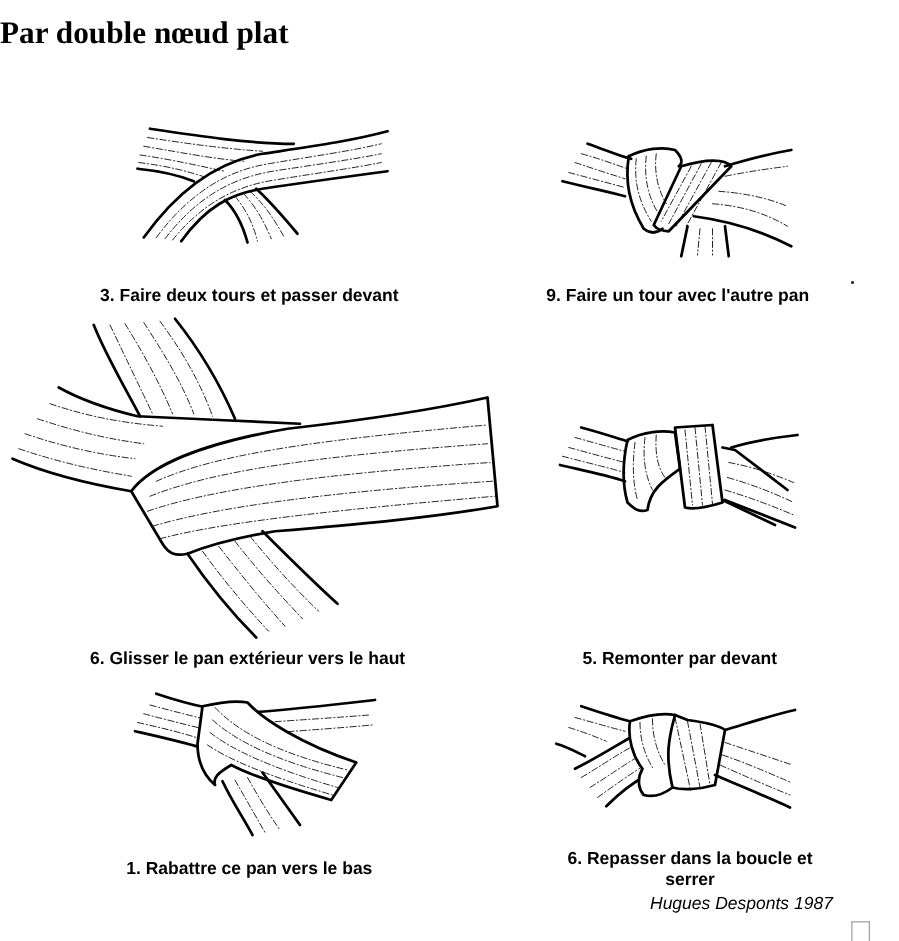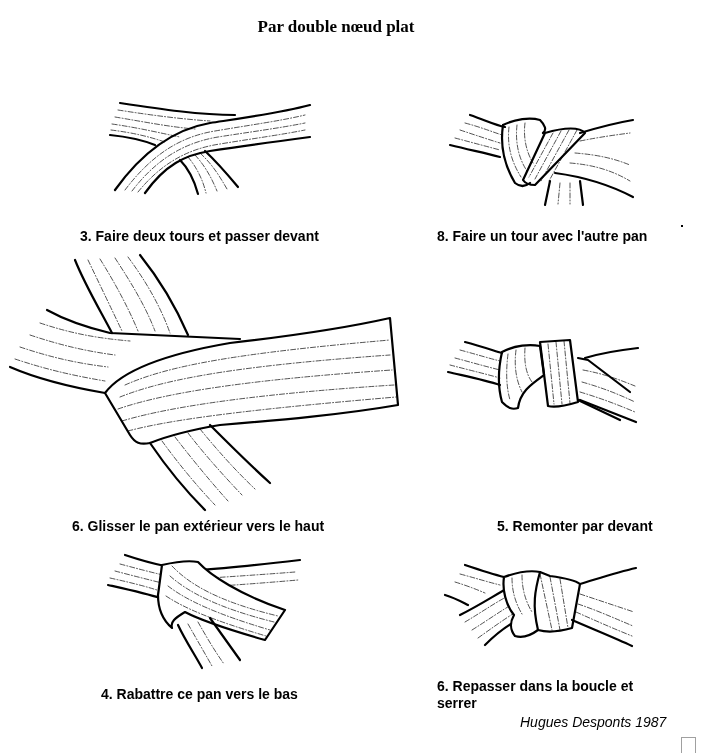--- a/index.html
+++ b/index.html
@@ -13,36 +13,35 @@
       position: relative;
       overflow: hidden;
       font-family: "Liberation Sans", sans-serif;
       color: #000000;
     }
     .title {
       position: absolute;
       left: 0;
       top: 10px;
       width: 672px;
-      text-align: center;
       font-family: "Liberation Serif", serif;
       font-weight: bold;
-      font-size: 17px;
+      font-size: 25px;
       line-height: 34px;
     }
     .caption {
       position: absolute;
       font-weight: bold;
       font-size: 14px;
       line-height: 17px;
       white-space: nowrap;
     }
     .cap-wrap {
       white-space: normal;
-      text-align: left;
+      text-align: center;
     }
     .credit {
       position: absolute;
       left: 520px;
       top: 714px;
       font-style: italic;
       font-size: 14px;
       line-height: 17px;
       white-space: nowrap;
     }
@@ -139,21 +138,21 @@
     <path class="hatch" d="M124 25 L96 76"></path>
     <path class="hatch" d="M132 25 L104 76"></path>
   </g>
   <g>
     <path class="edge" d="M105 76 L100 100"></path>
     <path class="edge" d="M135 76 L138 100"></path>
     <path class="hatch" d="M115 78 L113 99"></path>
     <path class="hatch" d="M125 78 L125 99"></path>
   </g>
 </svg>
-<div class="caption" style="left:437px;top:228px;">8. Faire un tour avec l'autre pan</div>
+<div class="caption" style="left:437px;top:228px;">9. Faire un tour avec l'autre pan</div>
 <div class="stray-dot"></div>
 
 <svg class="illus" style="left:0px;top:255px;" width="400" height="255" viewBox="0 0 400 255">
   <g>
     <path class="edge" d="M75 5 C85 30 100 55 112 78"></path>
     <path class="edge" d="M140 0 C160 25 175 50 188 80"></path>
     <path class="hatch" d="M88 5 C100 30 112 55 122 76"></path>
     <path class="hatch" d="M100 4 C115 28 128 52 138 76"></path>
     <path class="hatch" d="M115 3 C130 26 145 50 155 76"></path>
     <path class="hatch" d="M128 2 C145 25 160 50 170 78"></path>
@@ -210,21 +209,21 @@
     <path class="edge" d="M100 12 L130 10 L138 72 C125 76 115 78 108 76 Z"></path>
     <path class="hatch" d="M108 14 L114 74"></path>
     <path class="hatch" d="M116 12 L122 74"></path>
     <path class="hatch" d="M124 11 L130 73"></path>
   </g>
   <g>
     <path class="edge" d="M138 28 L148 30 L190 62"></path>
     <path class="edge" d="M138 70 L180 90"></path>
   </g>
 </svg>
-<div class="caption" style="left:466px;top:518px;margin-left:31px;">5. Remonter par devant</div>
+<div class="caption" style="left:466px;top:518px;">5. Remonter par devant</div>
 
 <svg class="illus" style="left:100px;top:550px;" width="220" height="120" viewBox="0 0 220 120">
   <g>
     <path class="edge" d="M25 5 C40 10 55 14 65 16"></path>
     <path class="edge" d="M8 35 C30 40 48 44 60 48"></path>
     <path class="hatch" d="M20 14 C35 18 50 22 63 25"></path>
     <path class="hatch" d="M15 21 C30 25 46 29 62 33"></path>
     <path class="hatch" d="M10 28 C28 32 45 36 60 41"></path>
   </g>
   <g>
@@ -239,21 +238,21 @@
     <path class="hatch" d="M68 36 C86 50 116 64 170 80"></path>
     <path class="hatch" d="M66 46 C84 58 112 70 166 86"></path>
   </g>
   <g>
     <path class="edge" d="M78 75 C85 90 95 105 102 118"></path>
     <path class="edge" d="M110 68 C120 82 130 96 140 110"></path>
     <path class="hatch" d="M88 74 C96 88 104 102 112 116"></path>
     <path class="hatch" d="M98 72 C106 86 114 100 124 114"></path>
   </g>
 </svg>
-<div class="caption" style="left:101px;top:686px;">4. Rabattre ce pan vers le bas</div>
+<div class="caption" style="left:101px;top:686px;">1. Rabattre ce pan vers le bas</div>
 
 <svg class="illus" style="left:440px;top:560px;" width="200" height="110" viewBox="0 0 200 110">
   <g>
     <path class="edge" d="M25 5 C40 10 52 14 64 17"></path>
     <path class="edge" d="M5 35 C15 38 22 42 28 45"></path>
     <path class="hatch" d="M20 14 C35 18 48 22 60 25"></path>
     <path class="hatch" d="M15 22 C28 26 38 30 45 33"></path>
   </g>
   <g>
     <path class="edge" d="M20 55 C40 45 55 35 68 28"></path>

